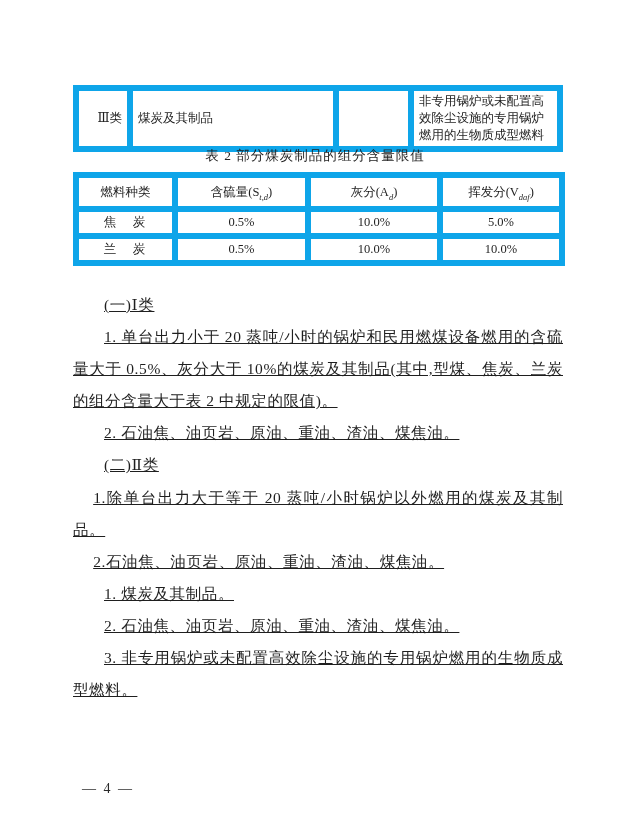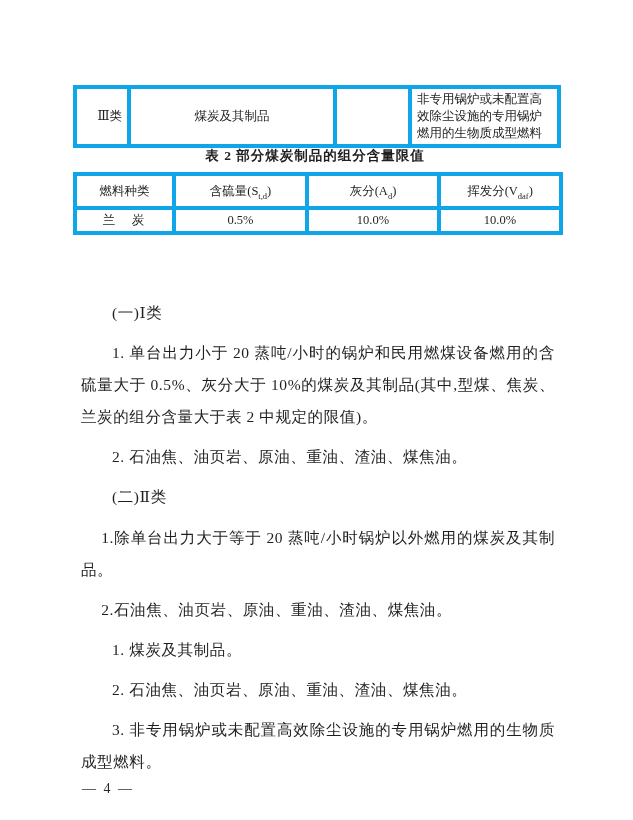--- a/index.html
+++ b/index.html
@@ -16,81 +16,83 @@
     color: #1f1f1f;
     overflow: hidden;
   }
 
   
   table.doc-table {
     border-collapse: collapse;
     table-layout: fixed;
   }
   table.doc-table td, table.doc-table th {
-    border: 4px solid #0ea5e9;
+    border: 6px solid #0ea5e9;
     font-weight: normal;
     vertical-align: middle;
     padding: 2px 5px;
     box-sizing: border-box;
   }
   .top-table {
     position: absolute;
     left: 73px;
     top: 85px;
     width: 484px;
     font-size: 12.5px;
     line-height: 17px;
   }
   .top-table td { height: 50px; }
   .top-table .c1 { text-align: right; }
-  .top-table .c2 { text-align: center; margin-left: 40px; }
+  .top-table .c2 { text-align: left; margin-left: 40px; }
   .top-table .c4 { text-align: left; }
 
   
   .table2-caption {
     position: absolute;
     left: 73px;
     top: 147px;
     width: 484px;
     text-align: center;
     font-size: 13.5px;
-    font-weight: bold;
+    font-weight: normal;
     letter-spacing: 1px;
   }
 
   
   .limits-table {
     position: absolute;
     left: 73px;
     top: 172px;
     width: 486px;
     font-size: 12.5px;
   }
   .limits-table th { height: 34px; text-align: center; }
   .limits-table td { height: 24px; text-align: center; }
   .limits-table sub {
     font-size: 8.5px;
     line-height: 0;
+    font-style: italic;
   }
   .fuel-name { letter-spacing: 2px; }
 
   
   .body-text {
     position: absolute;
     left: 73px;
     top: 289px;
     width: 490px;
     font-size: 15.5px;
     line-height: 32.1px;
     text-align: justify;
     letter-spacing: 0.6px;
   }
   .body-text p {
-    margin: 8px;
+    margin: 0;
     text-indent: 2em;
+    text-decoration: underline;
   }
   .body-text p.indent-sm {
     text-indent: 1.3em;
   }
 
   
   .page-footer {
     position: absolute;
     left: 82px;
     top: 781px;
@@ -131,20 +133,26 @@
         <col style="width:122px">
     </colgroup>
     <tbody>
         <tr>
       <th><span>燃料种类</span><sub></sub><span></span></th>
       <th><span>含硫量(S</span><sub>t,d</sub><span>)</span></th>
       <th><span>灰分(A</span><sub>d</sub><span>)</span></th>
       <th><span>挥发分(V</span><sub>daf</sub><span>)</span></th>
     </tr>
     <tr>
+      <td class="fuel-name">焦　炭</td>
+      <td>0.5%</td>
+      <td>10.0%</td>
+      <td>5.0%</td>
+    </tr>
+    <tr>
       <td class="fuel-name">兰　炭</td>
       <td>0.5%</td>
       <td>10.0%</td>
       <td>10.0%</td>
     </tr>
   </tbody>
     </table>
 
   <div class="body-text">
     <p>(一)Ⅰ类</p>

